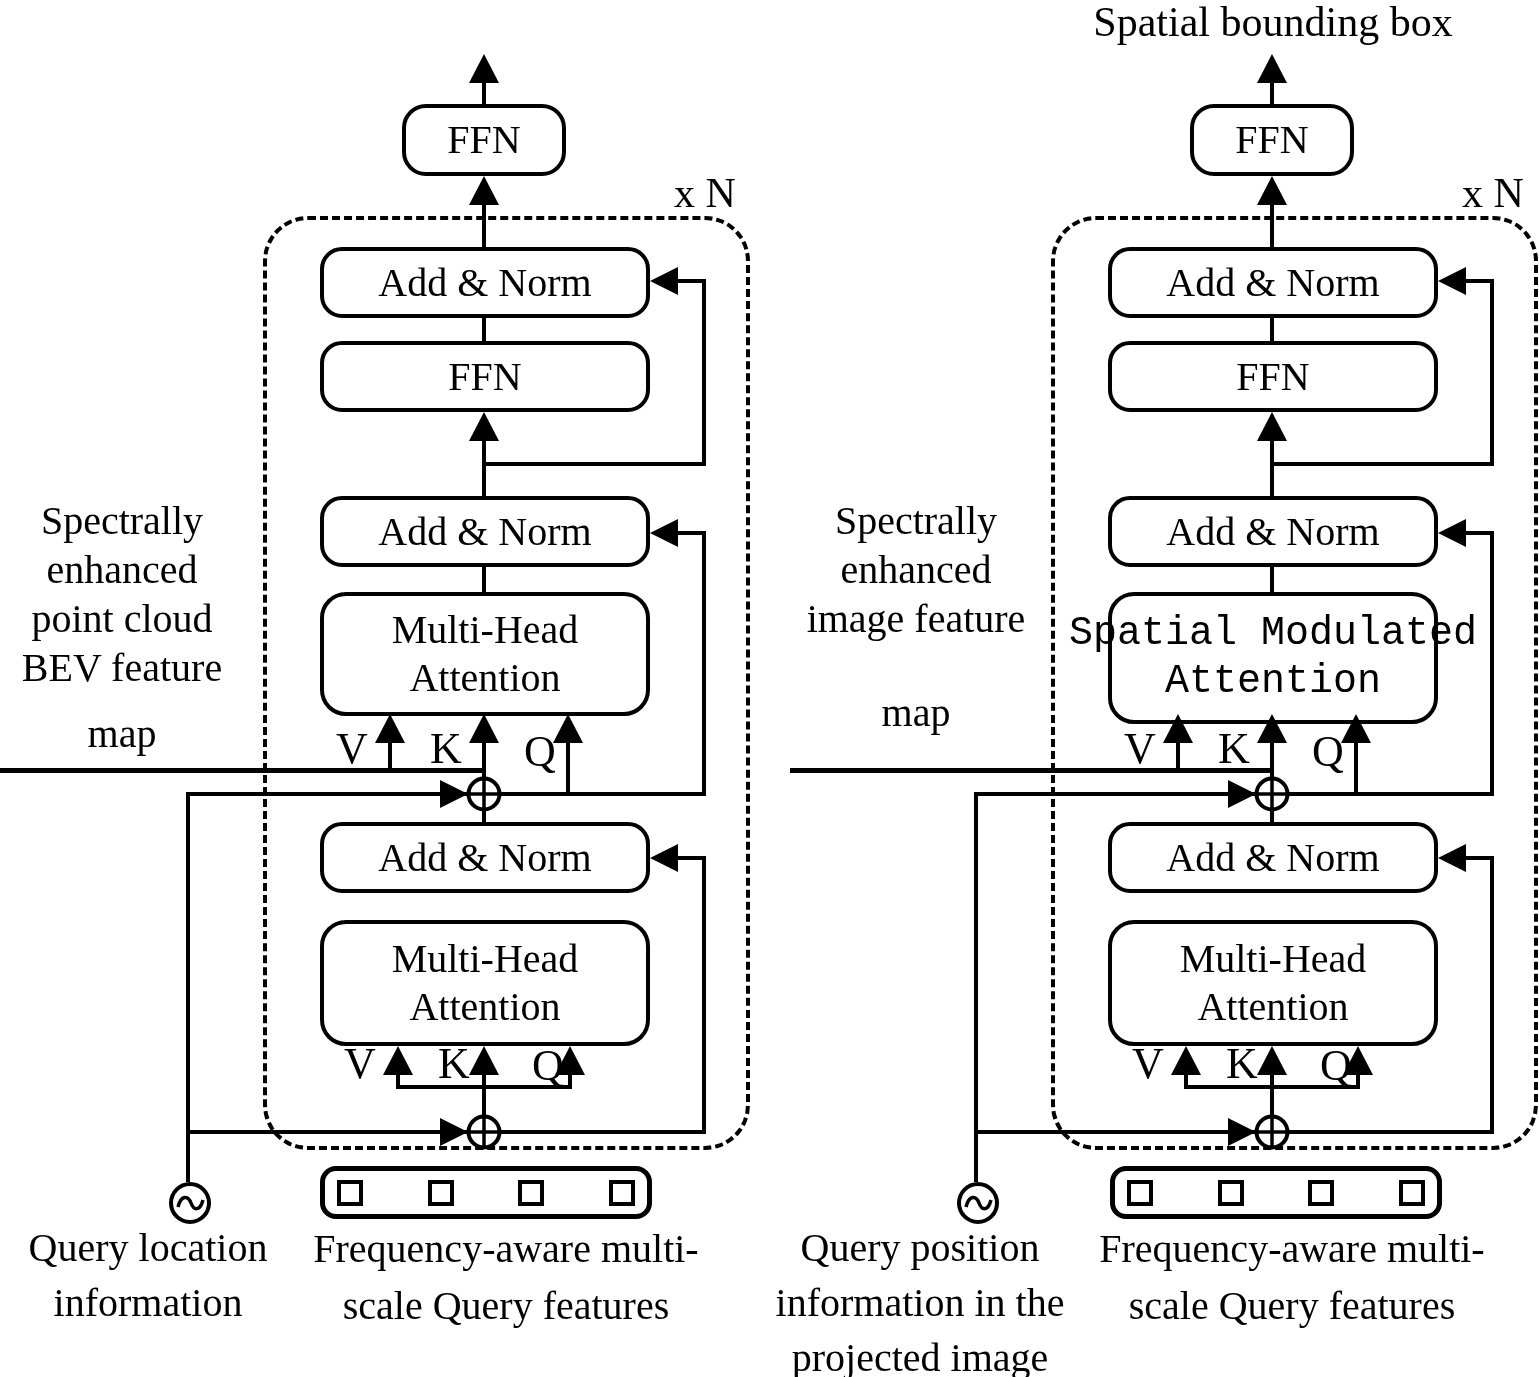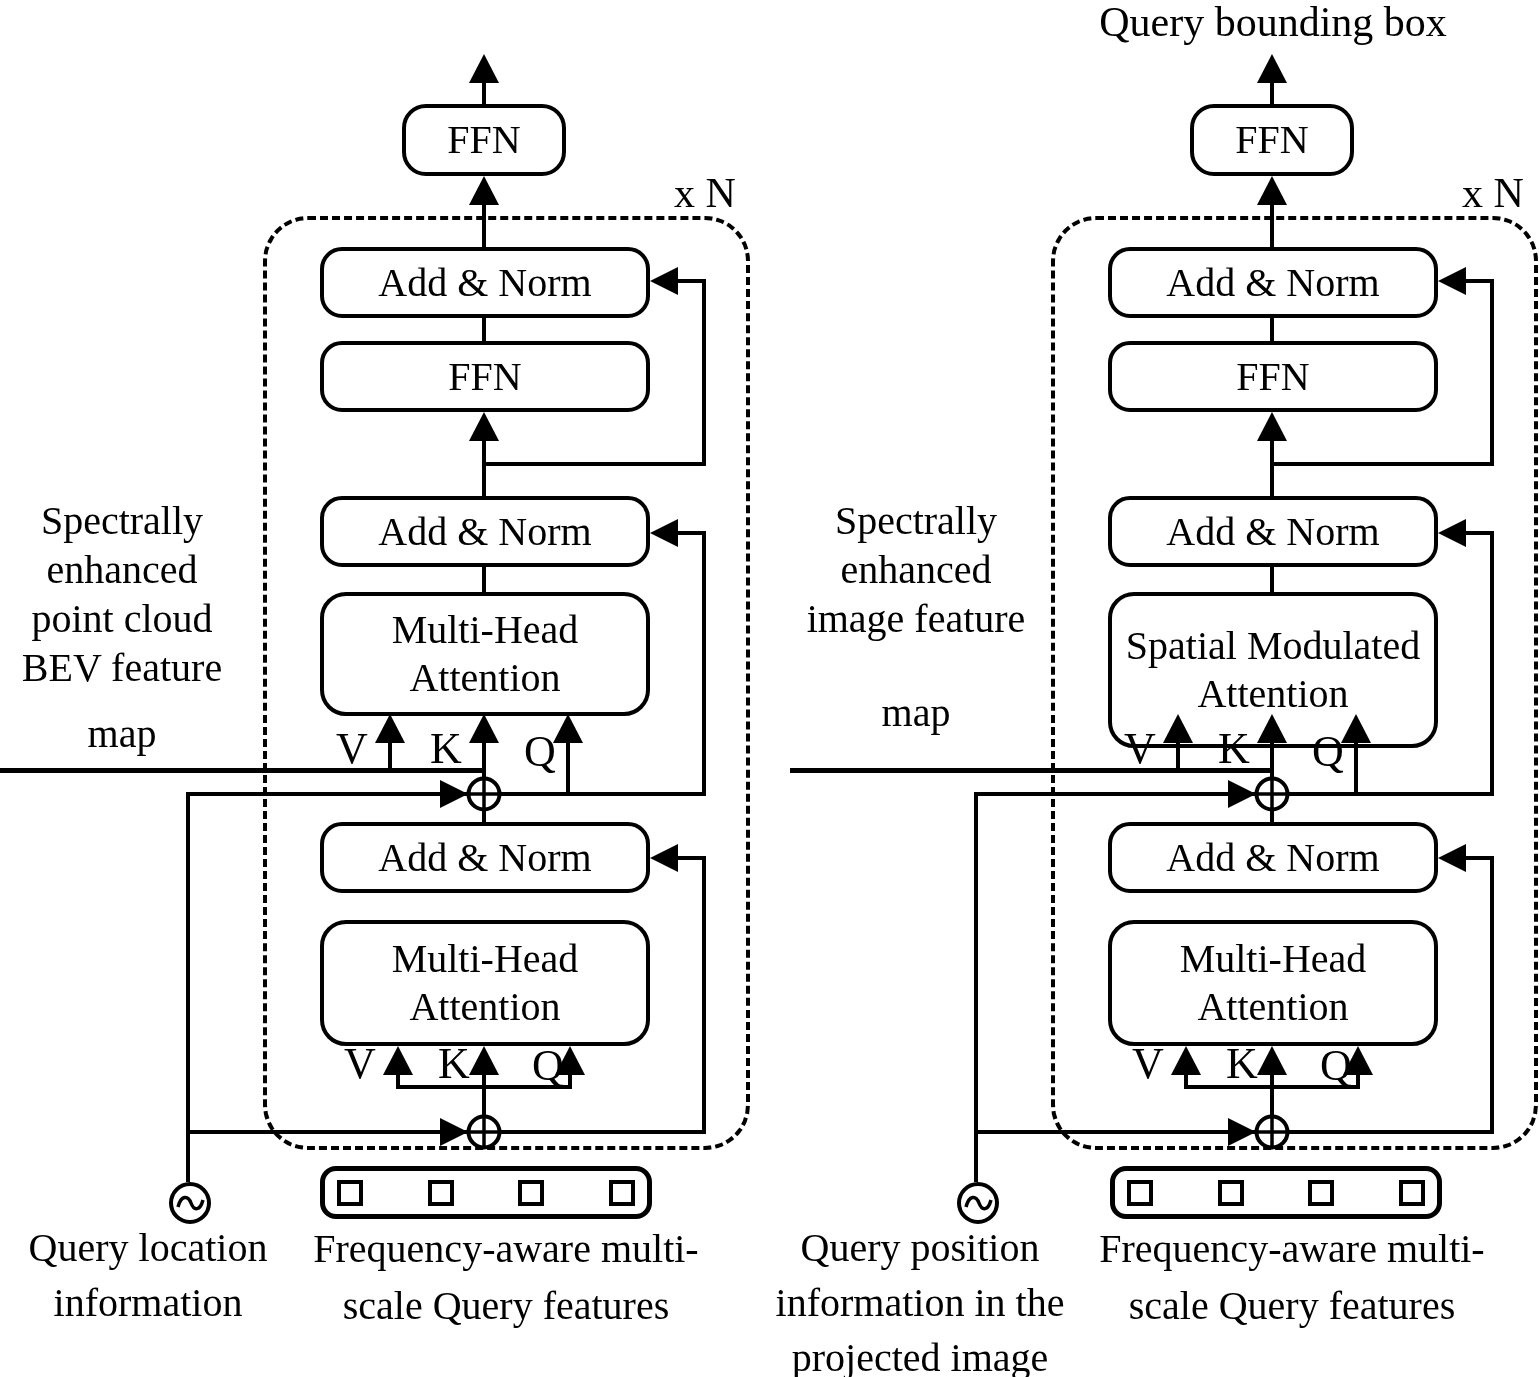--- a/index.html
+++ b/index.html
@@ -148,21 +148,21 @@
   <div class="lbl" style="left:-28px;top:496px;width:300px;">Spectrally
 enhanced
 point cloud
 BEV feature</div>
   <div class="lbl" style="left:-28px;top:709px;width:300px;">map</div>
   <div class="lbl" style="left:-2px;top:1220px;width:300px;line-height:55px;">Query location
 information</div>
   <div class="lbl" style="left:276px;top:1220px;width:460px;line-height:57px;">Frequency-aware multi-
 scale Query features</div>
 
-  <div class="lbl title" style="left:1048px;top:0px;width:450px;">Query bounding box</div>
+  <div class="lbl title" style="left:1048px;top:0px;width:450px;">Spatial bounding box</div>
 
   <div class="line" style="left:1270px;top:80px;width:4px;height:26px;"></div>
   <div class="tri tri-up" style="left:1257px;top:54px;"></div>
 
   <div class="box" style="left:1190px;top:104px;width:164px;height:72px;border-radius:24px;">
     <div>FFN</div>
   </div>
 
   <div class="tri tri-up" style="left:1257px;top:176px;"></div>
   <div class="line" style="left:1270px;top:200px;width:4px;height:48px;"></div>
@@ -185,21 +185,21 @@
   <div class="line" style="left:1272px;top:462px;width:222px;height:4px;"></div>
   <div class="line" style="left:1490px;top:281px;width:4px;height:185px;"></div>
   <div class="line" style="left:1464px;top:279px;width:30px;height:4px;"></div>
   <div class="tri tri-left" style="left:1438px;top:267px;"></div>
 
   <div class="box" style="left:1108px;top:496px;width:330px;height:71px;">
     <div>Add &amp; Norm</div>
   </div>
   <div class="line" style="left:1270px;top:567px;width:4px;height:25px;"></div>
 
-  <div class="box big" style="left:1108px;top:592px;width:330px;height:156px;">
+  <div class="box big" style="left:1108px;top:592px;width:330px;height:132px;font-family:Liberation Mono, monospace;">
     <div>Spatial Modulated</div>
     <div>Attention</div>
   </div>
 
   <div class="tri tri-up" style="left:1163px;top:714px;"></div>
   <div class="tri tri-up" style="left:1257px;top:714px;"></div>
   <div class="tri tri-up" style="left:1341px;top:714px;"></div>
   <div class="line" style="left:1176px;top:742px;width:4px;height:28px;"></div>
   <div class="line" style="left:1270px;top:742px;width:4px;height:38px;"></div>
   <div class="line" style="left:1354px;top:742px;width:4px;height:54px;"></div>

